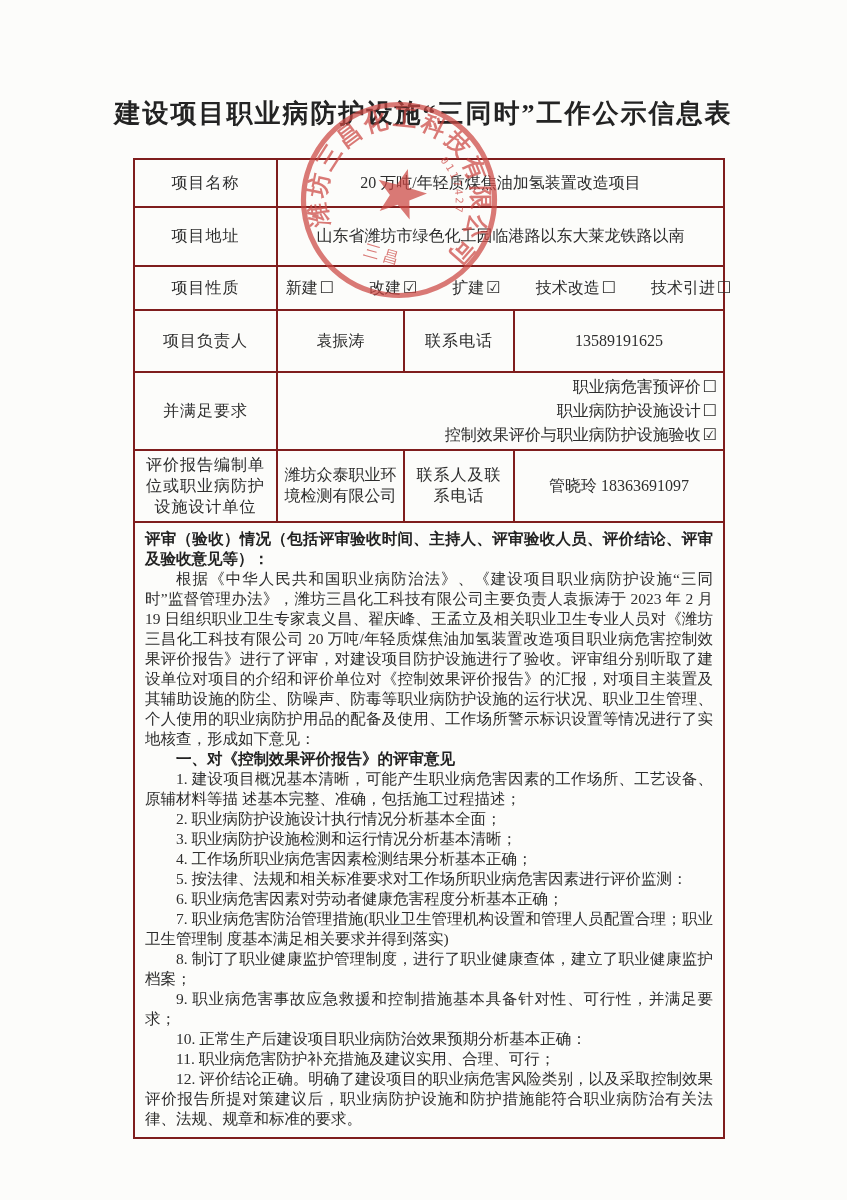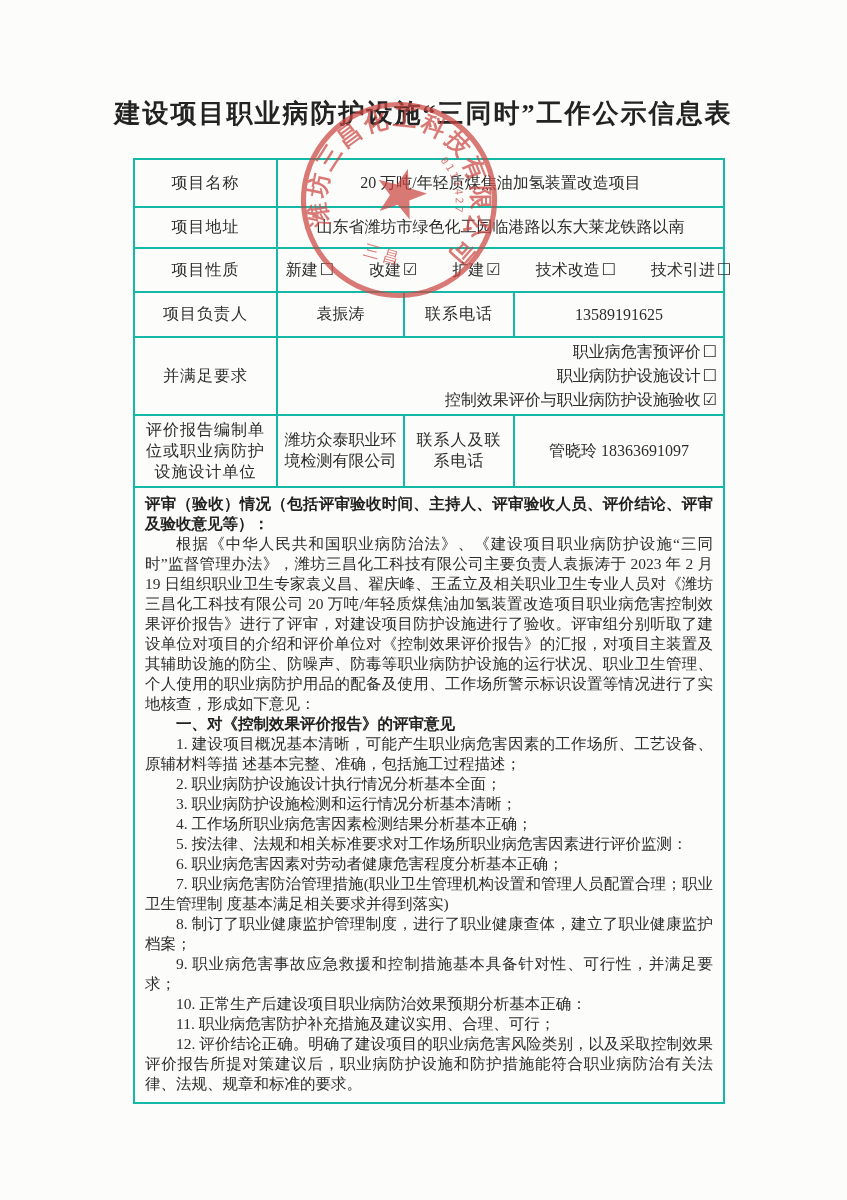--- a/index.html
+++ b/index.html
@@ -22,21 +22,21 @@
     color:#232323;
   }
   table.info-table {
     position:absolute;
     left:133px; top:158px;
     width:590px;
     border-collapse:collapse;
     table-layout:fixed;
   }
   .info-table td {
-    border:2px solid #14b8a6;
+    border:2px solid #7f1d1d;
     font-size:16px;
     color:#2d2d2d;
     padding:2px 6px;
     vertical-align:middle;
   }
   td.lbl { text-align:center; letter-spacing:1px; }
   td.center { text-align:center;border-radius:15px; }
   td.val-left { text-align:right; padding-left:20px; }
   .nature-row { display:flex; justify-content:center; gap:19px; flex-wrap:nowrap; }
   .opt { white-space:nowrap;margin-left:16px; }
@@ -73,37 +73,37 @@
     <col style="width:143px">
       <col style="width:127px">
       <col style="width:110px">
       <col style="width:210px">
   </colgroup>
   <tbody>
     <tr style="height:48px">
       <td class="lbl">项目名称</td>
       <td class="center" colspan="3">20 万吨/年轻质煤焦油加氢装置改造项目</td>
     </tr>
-    <tr style="height:41px">
+    <tr style="height:59px">
       <td class="lbl">项目地址</td>
       <td class="center" colspan="3">山东省潍坊市绿色化工园临港路以东大莱龙铁路以南</td>
     </tr>
     <tr style="height:44px">
       <td class="lbl">项目性质</td>
       <td colspan="3">
         <div class="nature-row">
           <span class="opt"><span>新建</span><span class="box">☐</span></span>
           <span class="opt"><span>改建</span><span class="box">☑</span></span>
           <span class="opt"><span>扩建</span><span class="box">☑</span></span>
           <span class="opt"><span>技术改造</span><span class="box">☐</span></span>
           <span class="opt"><span>技术引进</span><span class="box">☐</span></span>
         </div>
       </td>
     </tr>
-    <tr style="height:45px">
+    <tr style="height:62px">
       <td class="lbl">项目负责人</td>
       <td class="center">袁振涛</td>
       <td class="lbl">联系电话</td>
       <td class="center">13589191625</td>
     </tr>
     <tr style="height:74px">
       <td class="lbl">并满足要求</td>
       <td class="val-left" colspan="3">
         <div class="pub-line"><span>职业病危害预评价</span><span class="box">☐</span></div>
         <div class="pub-line"><span>职业病防护设施设计</span><span class="box">☐</span></div>

